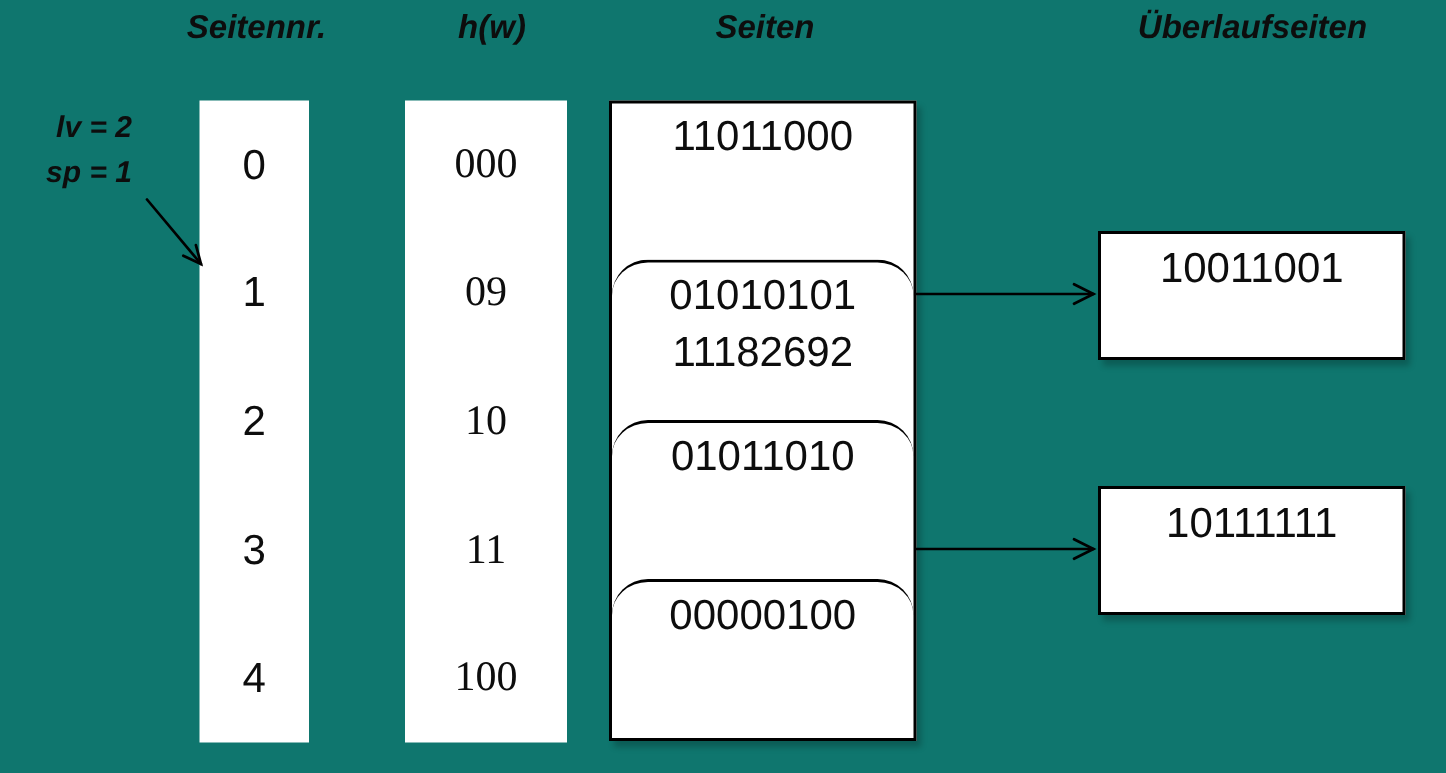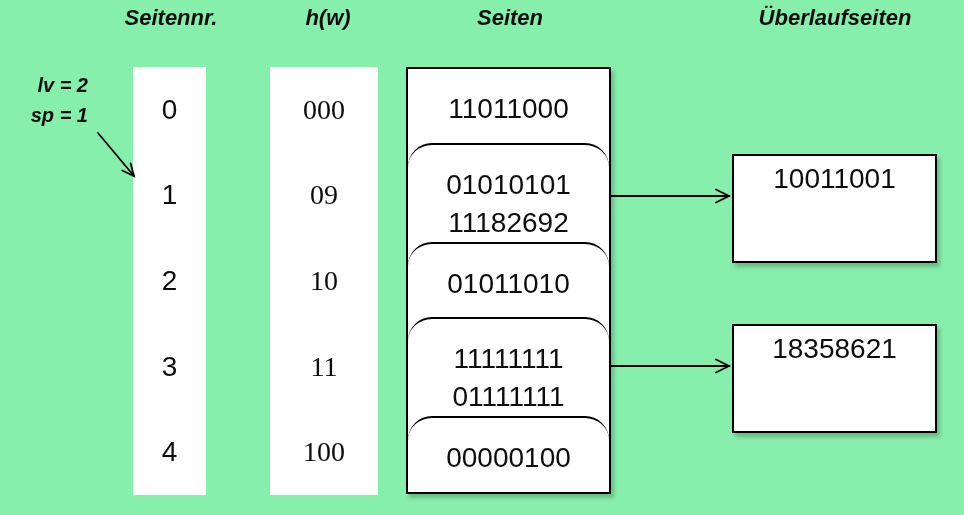--- a/index.html
+++ b/index.html
@@ -5,21 +5,21 @@
   html, body { margin: 0; padding: 0; }
   body {
     background: #f2f3f4;
     font-family: "Liberation Sans", sans-serif;
     color: #0d0d0d;
   }
   .canvas {
     position: relative;
     width: 964px;
     height: 515px;
-    background: #86efac;
+    background: #0f766e;
     overflow: hidden;
   }
   .hdr {
     position: absolute;
     top: 4px;
     font-size: 22px;
     font-style: italic;
     font-weight: 600;
     line-height: 28px;
     text-align: center;
@@ -70,32 +70,32 @@
     box-sizing: border-box;
     background: #ffffff;
     border: 2px solid #000000;
     box-shadow: 3px 4px 4px rgba(0,0,0,0.22);
     display: flex;
     flex-direction: column;
   }
   .cell {
     flex: 1;
     box-sizing: border-box;
-    padding-top: 21px;
+    padding-top: 3px;
     text-align: center;
     font-size: 28px;
     line-height: 38px;
   }
   .cell + .cell { border-top: 2px solid #000000; border-radius: 24px; }
 
   .overflowbox {
     position: absolute;
     left: 732px;
     width: 205px;
-    height: 109px;
+    height: 86px;
     box-sizing: border-box;
     background: #ffffff;
     border: 2px solid #000000;
     box-shadow: 3px 4px 4px rgba(0,0,0,0.22);
     text-align: center;
     font-size: 28px;
     line-height: 38px;
     padding-top: 4px;
   }
   .overflowbox-1 { top: 154px; }
@@ -145,33 +145,29 @@
       <div>11011000</div>
     </div>
     <div class="cell">
       <div>01010101</div>
       <div>11182692</div>
     </div>
     <div class="cell">
       <div>01011010</div>
     </div>
     <div class="cell">
-      <div>11111111</div>
-      <div>01111111</div>
-    </div>
-    <div class="cell">
       <div>00000100</div>
     </div>
   </div>
 
   <div class="overflowbox overflowbox-1">
     <div>10011001</div>
   </div>
   <div class="overflowbox overflowbox-2">
-    <div>18358621</div>
+    <div>10111111</div>
   </div>
 
   <svg class="arrows" viewBox="0 0 964 515" xmlns="http://www.w3.org/2000/svg" fill="none" stroke="#000000" stroke-width="1.8" stroke-linecap="round">
 
     <g>
       <path d="M 98 133 L 134 176"></path>
       <path d="M 130.6 163.4 L 134 176 L 122.2 170.5"></path>
     </g>
 
     <g>

